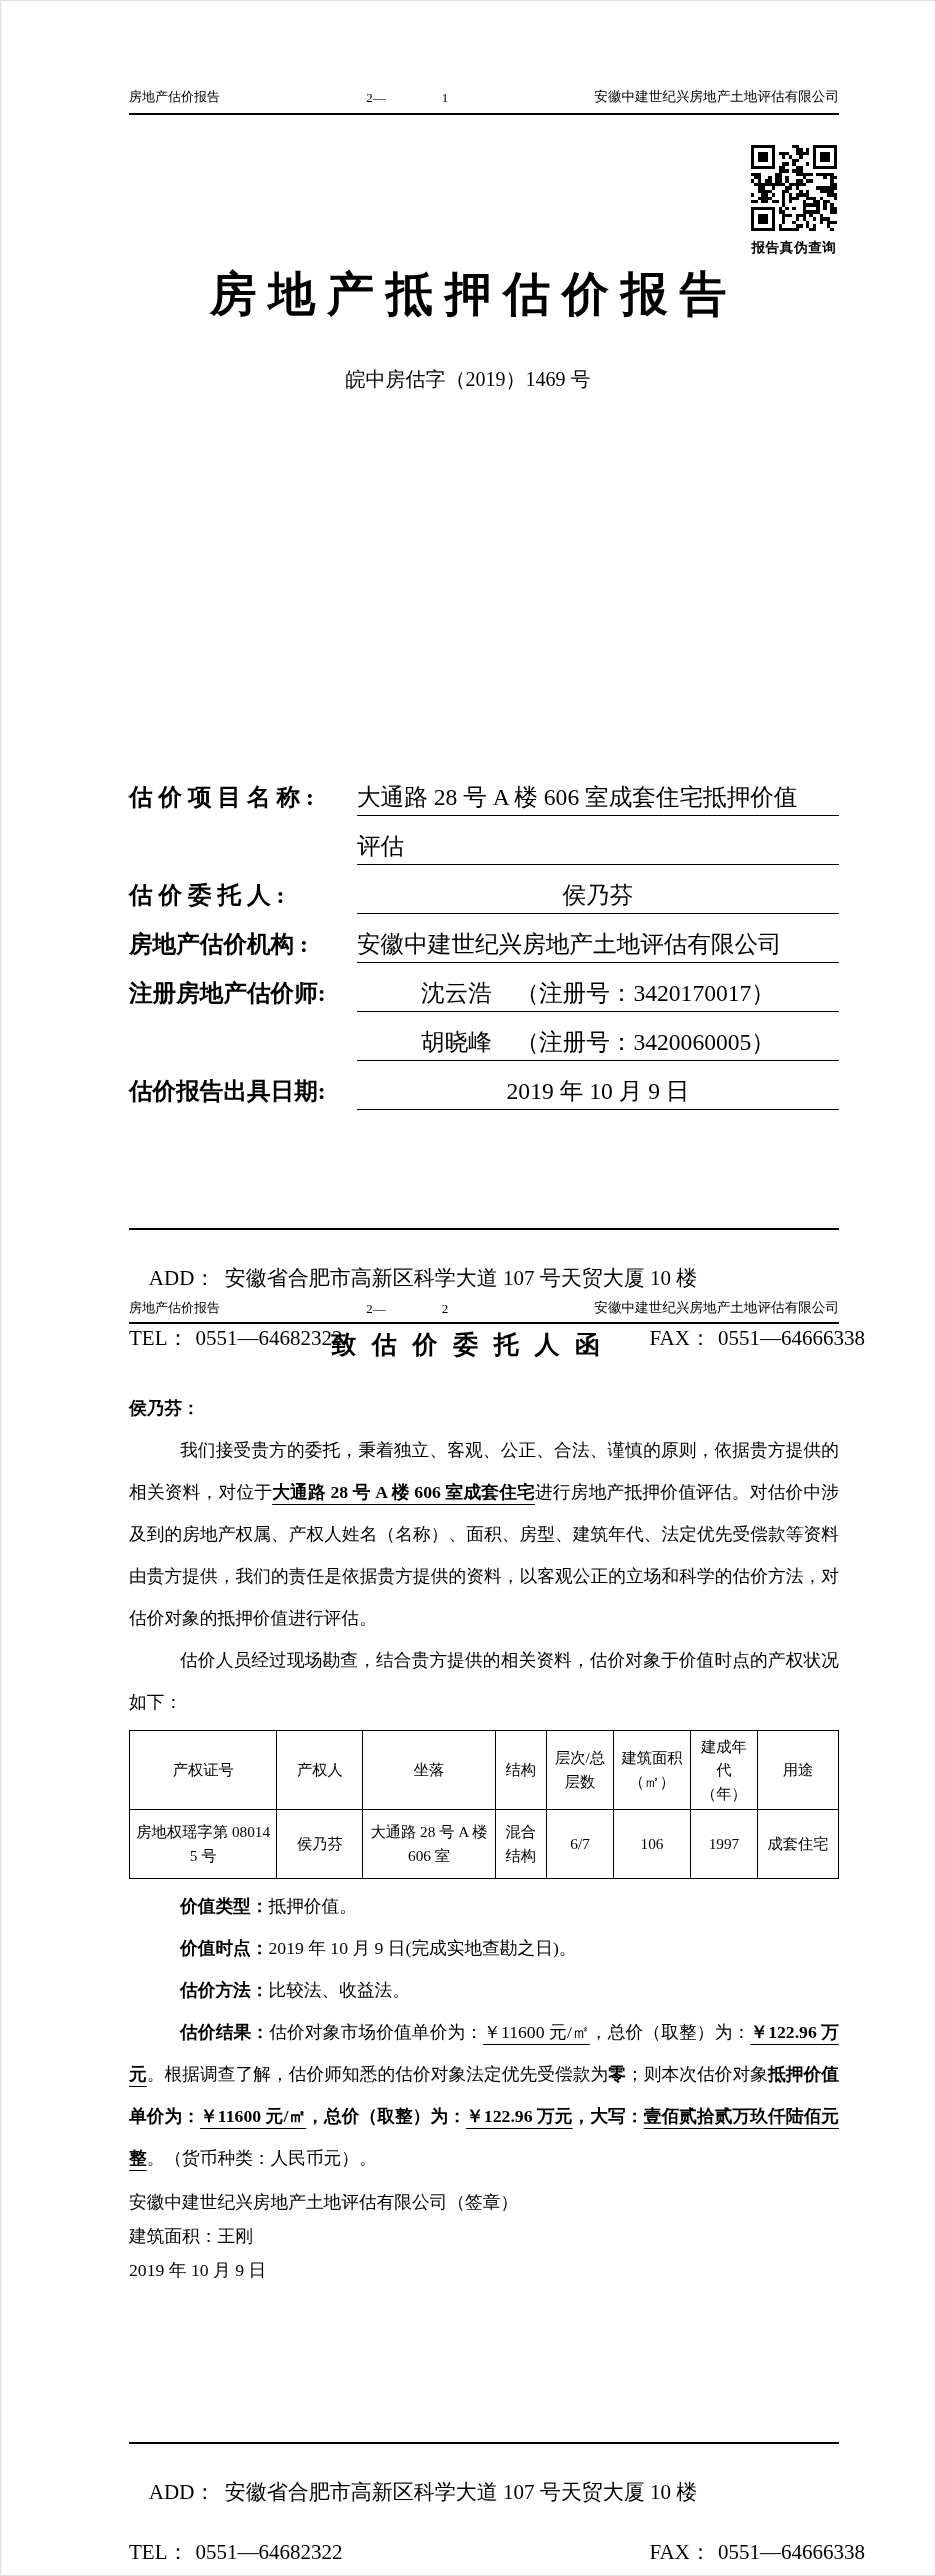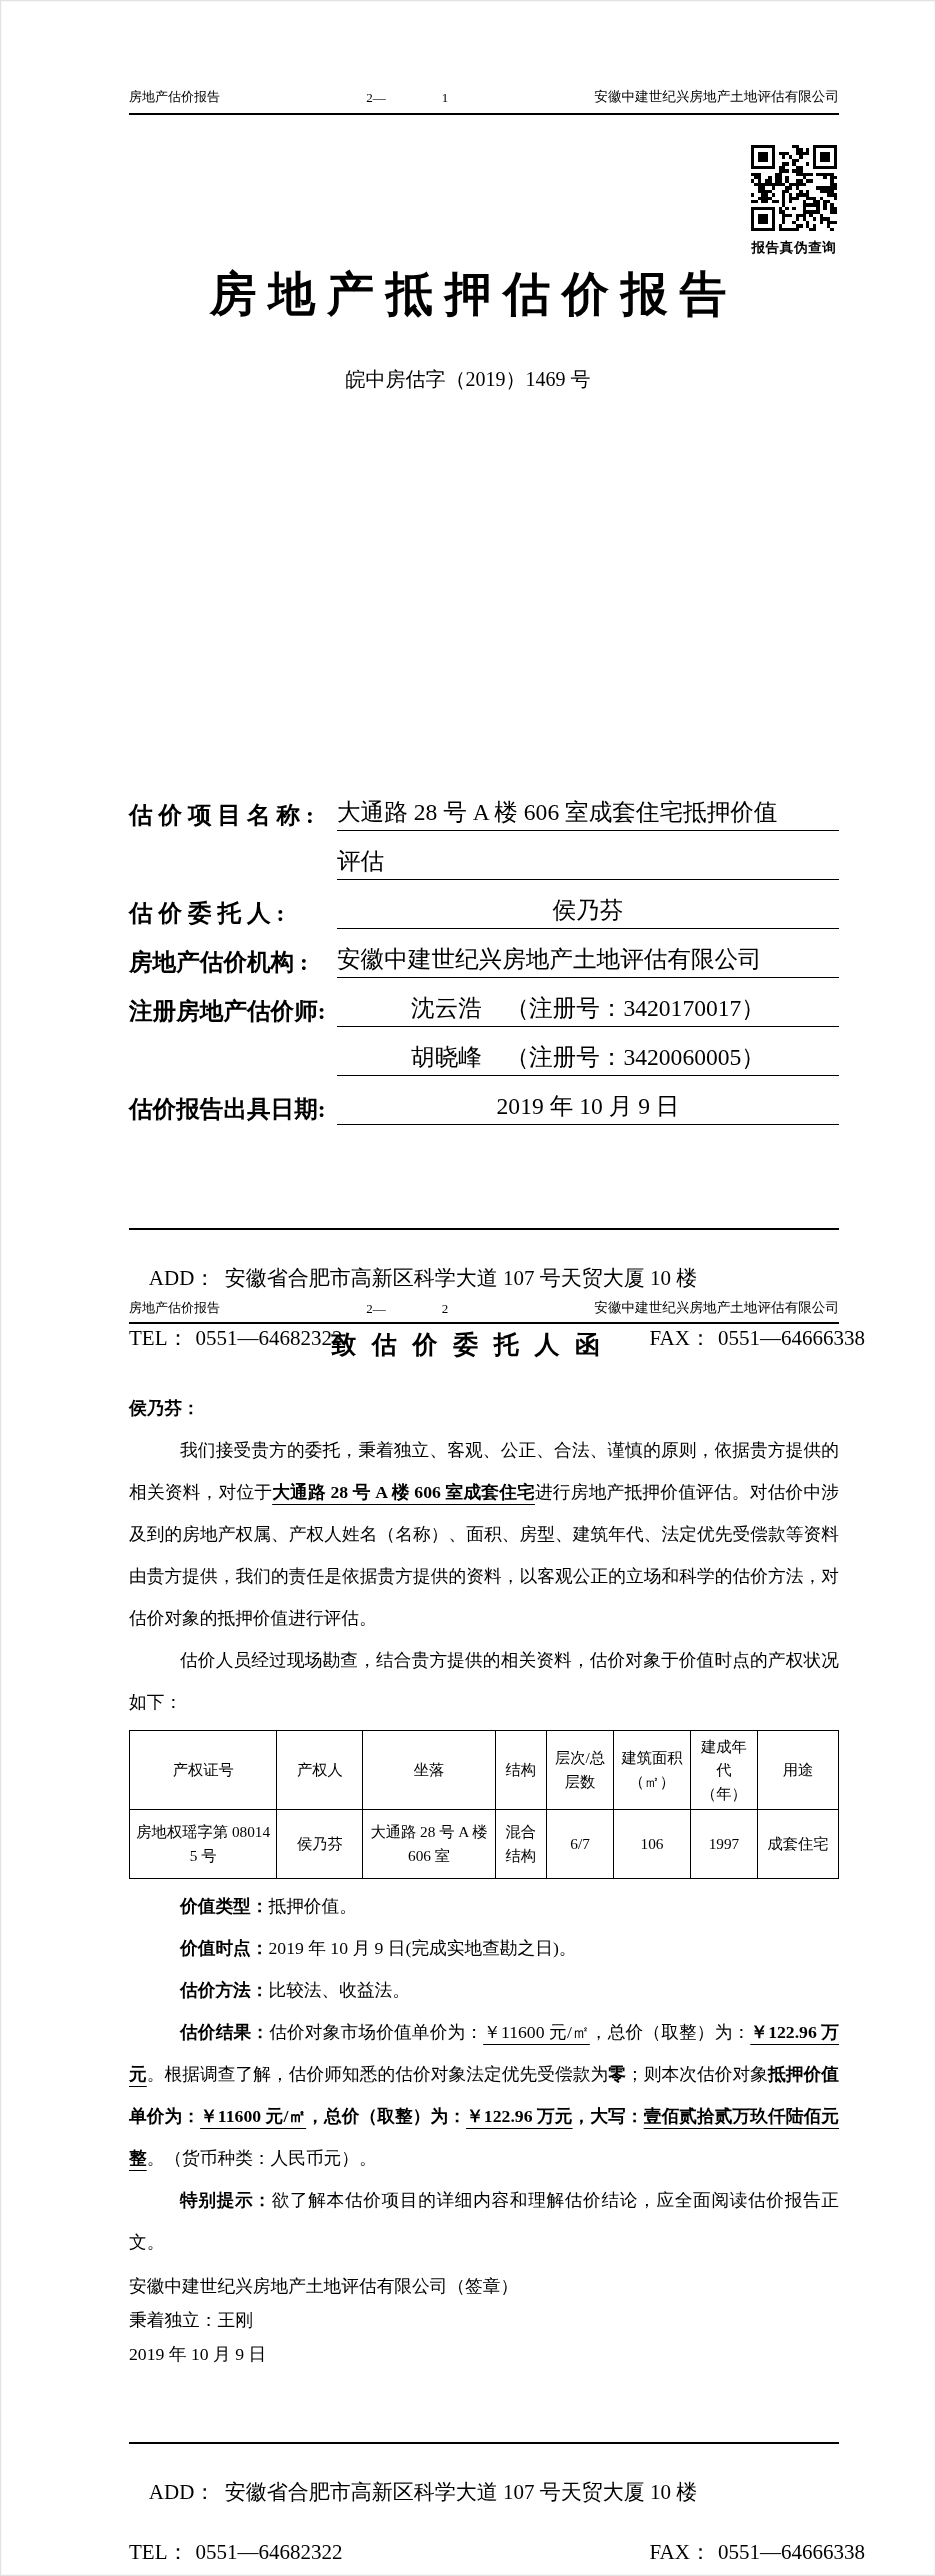--- a/index.html
+++ b/index.html
@@ -28,21 +28,21 @@
   
   .qr-block{position:absolute;top:145px;left:751px;width:86px;text-align:center;}
   .qr-block svg{display:block;width:86px;height:86px;shape-rendering:crispEdges;}
   .qr-caption{margin-top:8.3px;font-size:13.6px;font-weight:bold;letter-spacing:0.6px;white-space:pre;}
   .main-title{
     position:absolute;top:263px;left:0;width:100%;margin:0;text-align:center;
     font-size:47px;font-weight:bold;letter-spacing:0;white-space:pre;
   }
   .doc-no{position:absolute;top:366px;left:0;width:100%;text-align:center;font-size:20px;white-space:pre;}
   .fields{position:absolute;top:782px;left:129px;width:710px;}
-  .f-row{display:flex;align-items:flex-end;height:49px;}
+  .f-row{display:flex;align-items:flex-start;height:49px;gap:20px;}
   .f-label{width:208px;flex:none;font-size:23.6px;font-weight:bold;line-height:31px;white-space:pre;}
   .f-value{
     flex:1;font-size:23.6px;line-height:31px;border-bottom:1.8px solid #000;
     padding-bottom:1.8px;min-height:31px;white-space:pre;
   }
   .f-center{text-align:center;}
   
   .letter-title{
     position:absolute;top:1328px;left:0;width:100%;margin:0;text-align:center;
     font-size:25px;font-weight:bold;letter-spacing:4.7px;white-space:pre;
@@ -396,24 +396,23 @@
       </tr>
     </tbody>
   </table>
 
   <p class="indent"><span class="b">价值类型：</span><span>抵押价值。</span></p>
   <p class="indent"><span class="b">价值时点：</span><span>2019 年 10 月 9 日(完成实地查勘之日)。</span></p>
   <p class="indent"><span class="b">估价方法：</span><span>比较法、收益法。</span></p>
 
   <p class="indent"><span class="b">估价结果：</span><span>估价对象市场价值单价为：</span><span class="u">￥11600 元/㎡</span><span>，总价（取整）为：</span><span class="bu">￥122.96 万元</span><span>。根据调查了解，估价师知悉的估价对象法定优先受偿款为</span><span class="b">零</span><span>；则本次估价对象</span><span class="b">抵押价值单价为：</span><span class="bu">￥11600 元/㎡</span><span class="b">，总价（取整）为：</span><span class="bu">￥122.96 万元</span><span class="b">，大写：</span><span class="bu">壹佰贰拾贰万玖仟陆佰元整</span><span>。（货币种类：人民币元）。</span></p>
 
-  <p class="indent"><span class="b">特别提示：</span><span>欲了解本估价项目的详细内容和理解估价结论，应全面阅读估价报告正文。</span></p>
 
   <p class="sign-company">安徽中建世纪兴房地产土地评估有限公司（签章）</p>
-  <p class="sign-rep">秉着独立：王刚</p>
+  <p class="sign-rep">建筑面积：王刚</p>
   <p class="sign-date">2019 年 10 月 9 日</p>
 </div>
 
 <footer class="pg-footer" style="top:2442px;">
   <div class="addr">
     <span class="lbl">ADD：</span><span>安徽省合肥市高新区科学大道 107 号天贸大厦 10 楼</span>
   </div>
   <div class="telfax">
     <span><span class="lbl">TEL：</span><span>0551—64682322</span></span>
     <span class="fax"><span class="lbl">FAX：</span><span>0551—64666338</span></span>

